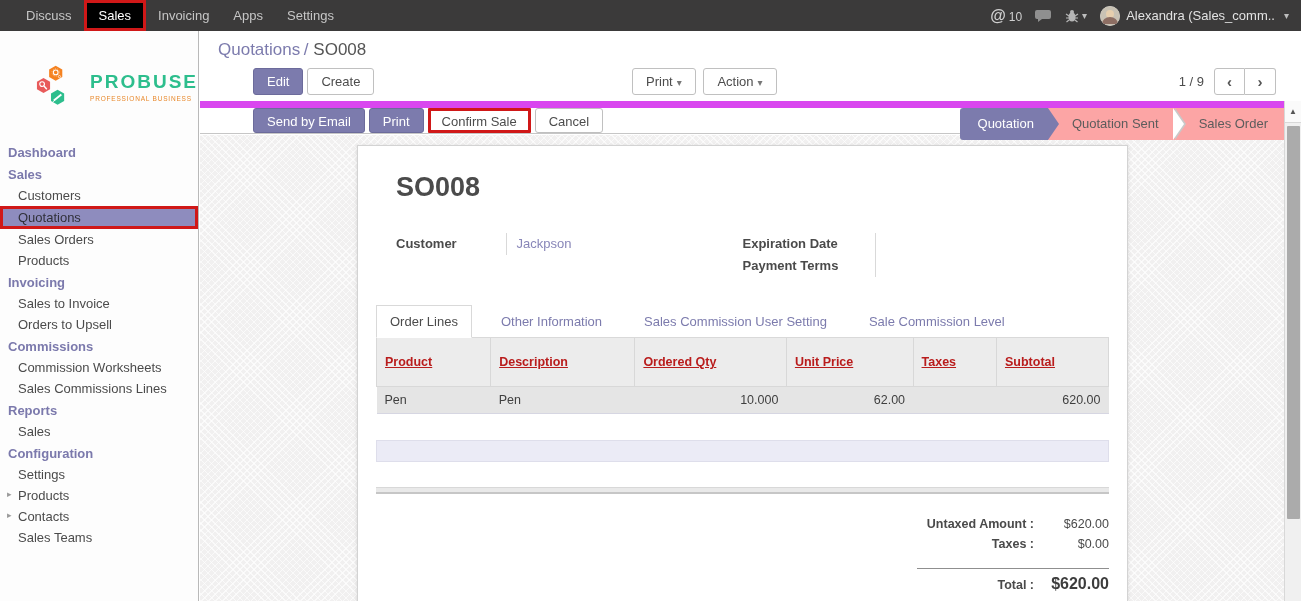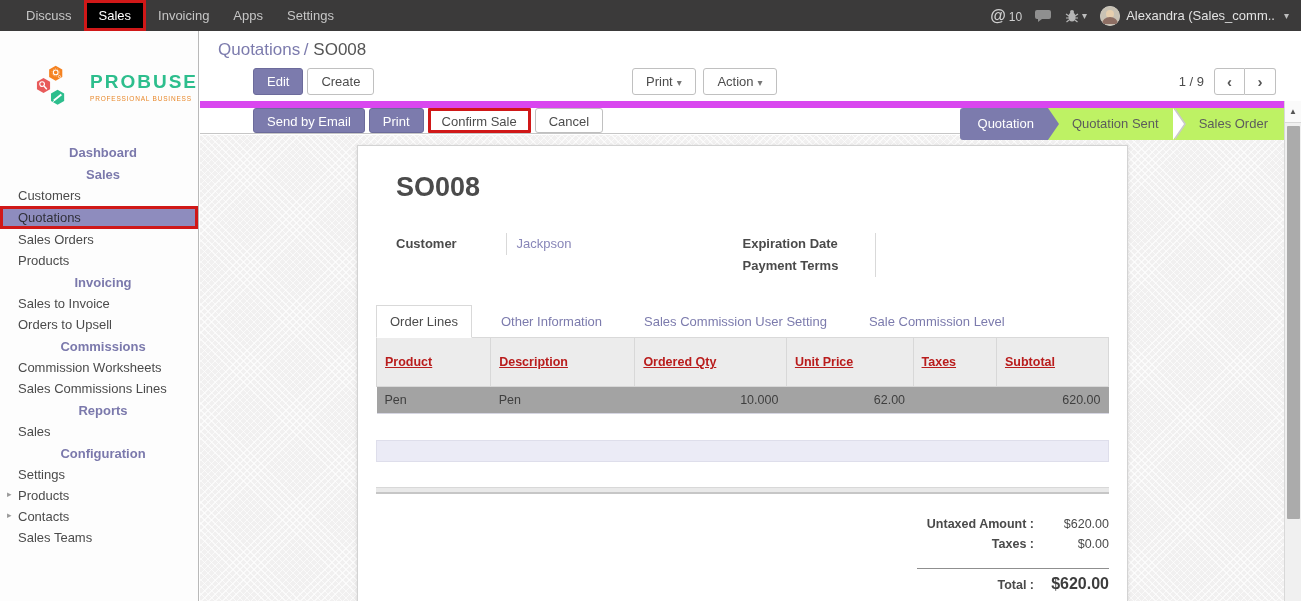--- a/index.html
+++ b/index.html
@@ -22,21 +22,21 @@
   .tb-avatar { width:20px; height:20px; border-radius:50%; overflow:hidden; background:#cfcfcf; }
   .tb-user { color:#e2e2e2; cursor:pointer; display:flex; align-items:center; gap:6px; white-space:nowrap; }
   
   .sidebar { position:absolute; left:0; top:31px; width:199px; height:570px;
     background:#fdfdfd; border-right:1px solid #b9b9b9; overflow:hidden; z-index:20; }
   .logo { display:flex; align-items:center; padding:12px 0 6px 36px; }
   .logo-text { margin-left:24px; }
   .logo-title { color:#2dbe8d; font-weight:bold; font-size:19px; letter-spacing:2px; }
   .logo-sub { color:#e8892c; font-size:6.5px; letter-spacing:0.8px; margin-top:2px; }
   .side-nav { padding-top:6px; }
-  .side-header { color:#7b79ac; font-weight:bold; padding:4px 0 3px 8px; cursor:pointer;text-align:center; }
+  .side-header { color:#7b79ac; font-weight:bold; padding:4px 0 3px 8px; cursor:pointer; }
   .side-item { color:#4b4b4b; padding:3px 0 3px 18px; cursor:pointer; position:relative; white-space:nowrap; }
   .side-item.selected { background:#8e8cbe; border:3px solid #d01818; padding:1px 0 1px 15px; color:#30303a; }
   .side-item .expander { position:absolute; left:7px; top:4px; color:#9a9a9a; font-size:9px; }
   
   .cpanel { position:absolute; left:200px; top:31px; width:1101px; background:#fff; z-index:10; }
   .cp-row1 { height:31px; padding:9px 0 0 18px; }
   .crumb-link { color:#7c7bad; font-size:17px; cursor:pointer; }
   .crumb-sep { color:#7c7bad; font-size:17px; }
   .crumb-cur { color:#555; font-size:17px; }
   .cp-row2 { height:39px; position:relative; display:flex; align-items:center; padding-left:17px; }
@@ -51,21 +51,21 @@
   .pager-btn { width:31px; height:27px; border:1px solid #c0c0c0; background:#fff; border-radius:2px;
     font-size:15px; font-weight:bold; color:#555; cursor:pointer; line-height:24px; text-align:center; }
   .pager-btn.prev { border-radius:3px 0 0 3px; }
   .pager-btn.next { border-radius:0 3px 3px 0; border-left:none; }
   .cp-row3 { height:33px; border-top:7px solid #d946ef; border-bottom:1px solid #c6c6c6;
     display:flex; padding-left:17px; position:relative; background:#fff; }
   .sb-btn { padding:5px 13px; border-radius:3px; }
   .sb-btn.hl-red { border:3px solid #d01818; border-radius:1px; padding:3px 11px; }
   
   .steps { position:absolute; right:17px; top:0; height:32px; display:flex; align-items:stretch; }
-  .step { position:relative; line-height:32px; padding:0 16px 0 24px; color:#5c5c5c; background:#bef264; white-space:nowrap; }
+  .step { position:relative; line-height:32px; padding:0 16px 0 24px; color:#5c5c5c; background:#fca5a5; white-space:nowrap; }
   .step.active { background:#7c7bad; color:#fff; border-radius:3px 0 0 3px; padding:0 14px 0 18px; z-index:3; }
   .step.active::after { content:''; position:absolute; right:-11px; top:0;
     border-left:11px solid #7c7bad; border-top:16px solid transparent; border-bottom:16px solid transparent; z-index:4; }
   .step.chev::after { content:''; position:absolute; right:-11px; top:0; z-index:1;
     border-left:11px solid #c9c9c9; border-top:16px solid transparent; border-bottom:16px solid transparent; }
   .step.chev::before { content:''; position:absolute; right:-9px; top:0; z-index:2;
     border-left:11px solid #fff; border-top:16px solid transparent; border-bottom:16px solid transparent; }
   
   .content { position:absolute; left:200px; top:135px; width:1101px; height:466px;
     background-color:#f1f0f0;
@@ -86,21 +86,21 @@
   .fvalue.link { color:#8886b8; cursor:pointer; }
   
   .tabs { display:flex; align-items:flex-end; margin:28px 18px 0 18px; border-bottom:1px solid #d9d9d9; }
   .tab { padding:8px 13px; color:#7c7bad; cursor:pointer; white-space:nowrap; margin-right:16px; }
   .tab.active { border:1px solid #d9d9d9; border-bottom:1px solid #fff; margin-bottom:-1px;
     background:#fff; color:#4c4c4c; margin-right:16px; }
   
   table.olines { width:calc(100% - 36px); margin:0 18px; border-collapse:collapse; font-size:12.5px; }
   .olines th { background:#ececec; border:1px solid #d8d8d8; border-top:none; font-weight:bold;
     text-align:left; padding:17px 8px; color:#b91c1c;text-decoration:underline; }
-  .olines td { background:#a3a3a3; padding:6px 8px; border-bottom:1px solid #d6d6e2; color:#3f3f3f; }
+  .olines td { background:#e5e5e5; padding:6px 8px; border-bottom:1px solid #d6d6e2; color:#3f3f3f; }
   .olines .num { text-align:right; }
   .empty-strip { margin:26px 18px 0 18px; height:22px; background:#ebebf6; border:1px solid #dedeeb; }
   .gray-bar { margin:25px 18px 0 18px; height:7px; background:#e9e9e9;
     border-top:1px solid #d8d8d8; border-bottom:2px solid #c6c6c6; }
   
   .totals { width:192px; margin:20px 18px 0 auto; font-size:12.5px; }
   .trow { display:flex; align-items:baseline; padding:3px 0; }
   .tlabel { flex:1; text-align:right; font-weight:bold; color:#4a4a4a; }
   .tvalue { width:75px; text-align:right; color:#4a4a4a; }
   .trow.total { border-top:1px solid #8f8f8f; margin-top:14px; padding-top:6px; }

